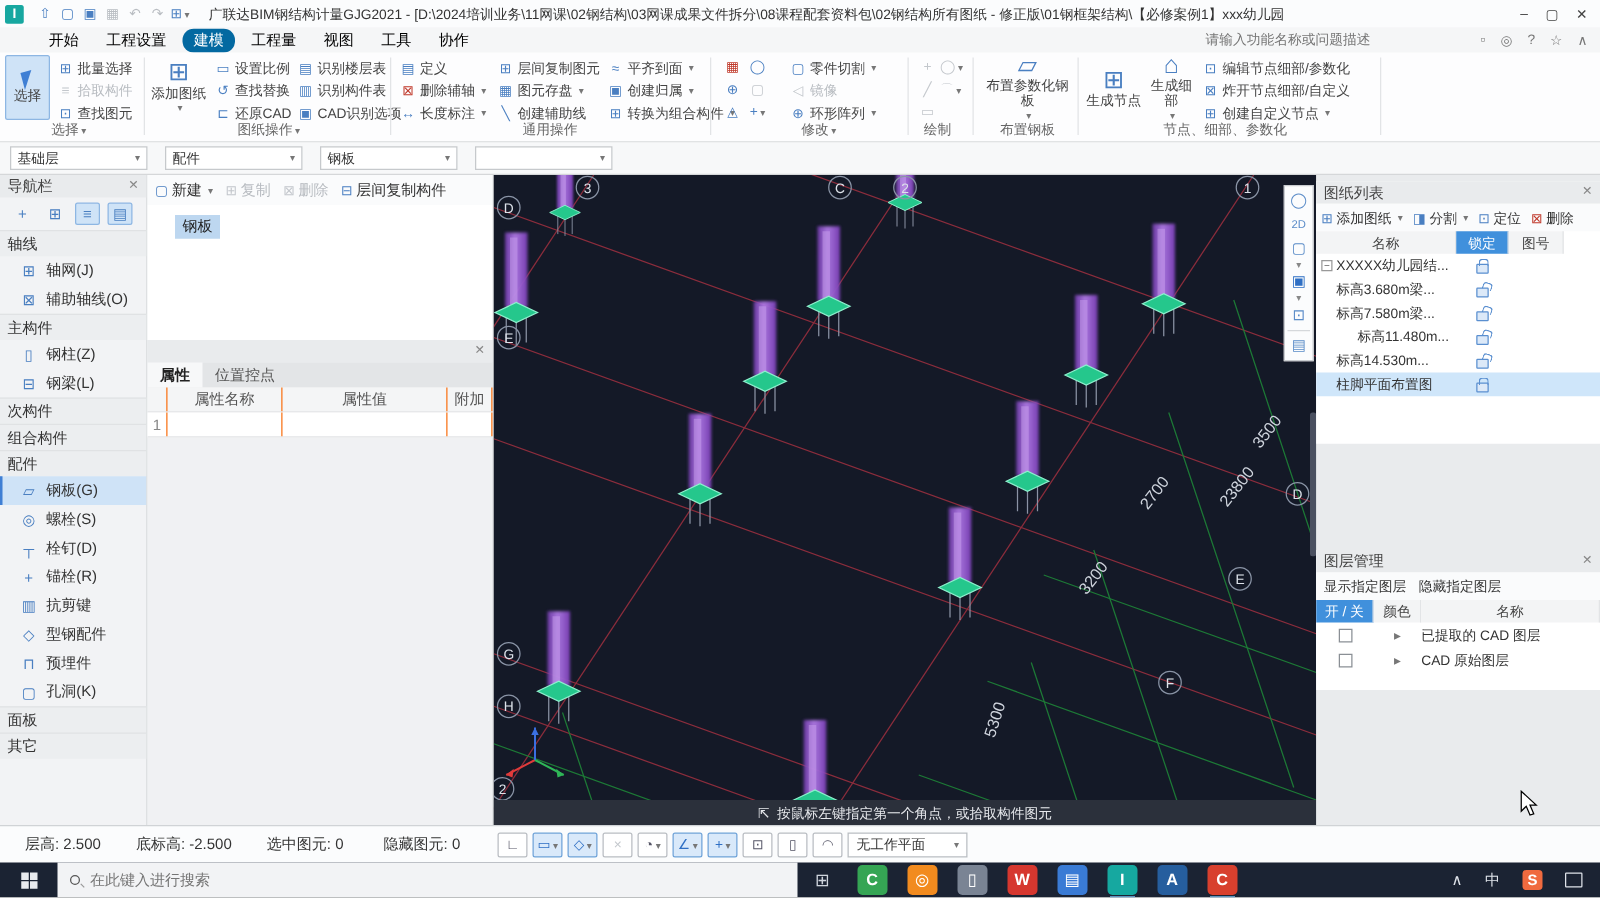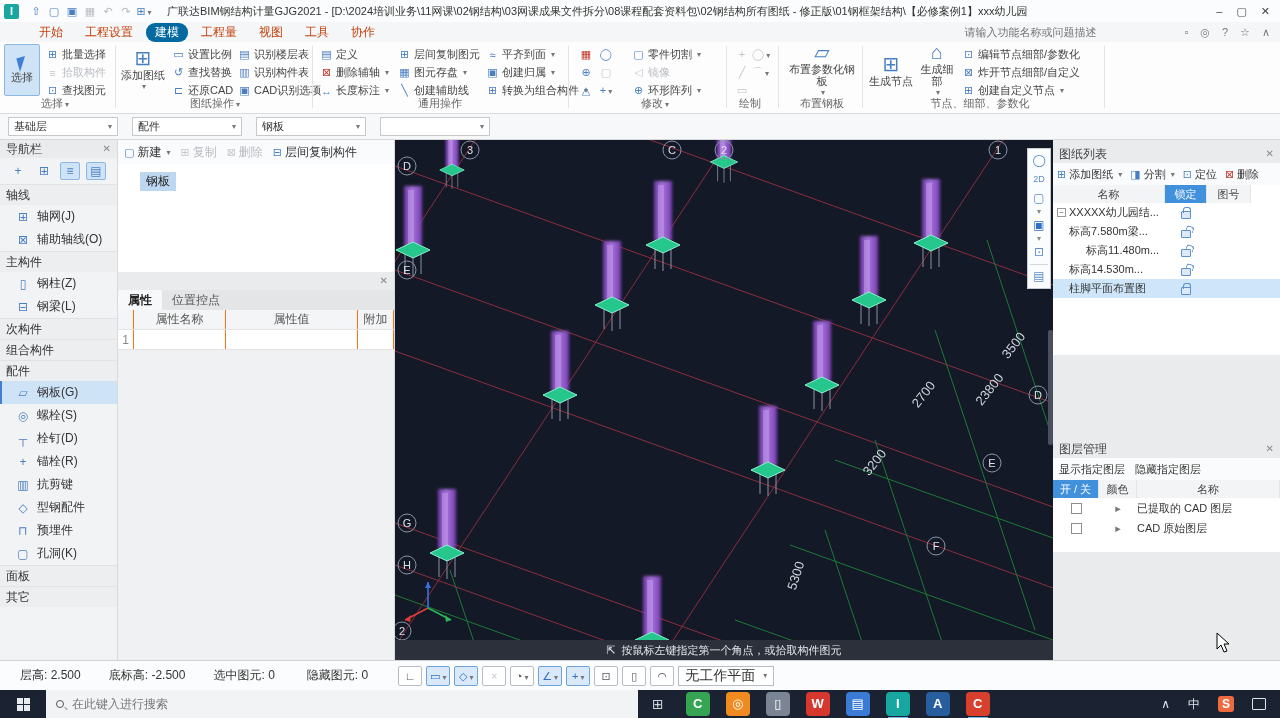--- a/index.html
+++ b/index.html
@@ -10,21 +10,21 @@
 .closex::before{content:"✕"}
 
 #titlebar{position:absolute;left:0;top:0;width:1280px;height:22px;background:#fbfcfd;display:flex;align-items:center;padding:0 4px}
 #logo{width:15px;height:15px;background:#17a7a0;color:#fff;font-weight:bold;font-size:11px;text-align:center;line-height:15px;border-radius:2px;margin-right:8px}
 .qicon{width:18px;height:16px;text-align:center;font-size:11px;color:#4a7fc1;line-height:16px}
 .qicon.gray{color:#b9bdc2}
 #titletext{font-size:11px;color:#333;margin-left:14px;white-space:nowrap;overflow:hidden;max-width:860px}
 #wincontrols{margin-left:auto;display:flex;gap:14px;padding-right:6px;color:#444;font-size:11px}
 
 #tabrow{position:absolute;left:0;top:22px;width:1280px;height:20px;background:#f5f6f7;display:flex;align-items:center;padding-left:30px}
-.tab{padding:1px 9px;font-size:12px;color:#c2410c;margin-right:4px}
+.tab{padding:1px 9px;font-size:12px;color:#000000;margin-right:4px}
 .tab.active{background:#0369a1;color:#fff;border-radius:9px}
 #fnsearch{margin-left:auto;color:#a9adb3;font-size:11px;width:220px;border:none;background:transparent;outline:none}
 #tabicons{display:flex;gap:12px;padding-right:10px;color:#777;font-size:11px}
 
 #ribbon{position:absolute;left:0;top:42px;width:1280px;height:72px;background:#fdfdfe;border-bottom:1px solid #d8dadc}
 .rsep{position:absolute;top:4px;width:1px;height:62px;background:#e2e4e6}
 .rlabel{position:absolute;top:54px;font-size:11px;color:#666;text-align:center}
 .rit{position:absolute;height:15px;display:flex;align-items:center;gap:3px;font-size:11px;color:#444;white-space:nowrap}
 .rit .ic{color:#4a7fc1;font-size:11px;width:13px;text-align:center}
 .rit.red .ic{color:#c0392b}
@@ -98,21 +98,21 @@
 .lock::before{content:"";position:absolute;left:1px;top:-5px;width:6px;height:5px;border:1px solid #5a8fd0;border-bottom:none;border-radius:3px 3px 0 0}
 .lock.open::before{left:4px;transform:rotate(18deg)}
 .cb{width:11px;height:11px;border:1px solid #8a8f95;background:#fff}
 .lmrow{display:flex;height:20px;align-items:center;font-size:11px;background:#fff}
 
 #statusbar{position:absolute;left:0;top:660px;width:1280px;height:30px;background:#fbfcfd;border-top:1px solid #d0d3d6;display:flex;align-items:center;font-size:12px;color:#333}
 .sbtxt{white-space:nowrap}
 .sbtn{width:24px;height:20px;border:1px solid #b9bdc2;background:#fff;text-align:center;font-size:11px;color:#556;line-height:18px;margin-right:4px;border-radius:2px}
 .sbtn.on{background:#d9e9fa;border-color:#6fa3d8;color:#2f6fc4}
 .sbtn.dis{color:#c3c7cc}
-#workplane{width:96px;height:20px;border:1px solid #b9bdc2;background:#fff;display:flex;align-items:center;padding:0 6px;font-size:14px;color:#333}
+#workplane{width:96px;height:20px;border:1px solid #b9bdc2;background:#fff;display:flex;align-items:center;padding:0 6px;font-size:11px;color:#333}
 #workplane::after{content:"▾";font-size:8px;color:#777;margin-left:auto}
 
 #taskbar{position:absolute;left:0;top:690px;width:1280px;height:28px;background:#1b2333;display:flex;align-items:center}
 #startbtn{width:46px;height:28px;display:flex;align-items:center;justify-content:center}
 .winlogo{display:grid;grid-template-columns:6px 6px;grid-template-rows:6px 6px;gap:1px}
 .winlogo div{background:#e8eaee}
 #tbsearch{width:592px;height:28px;background:#f2f3f5;display:flex;align-items:center;gap:8px;padding-left:10px}
 #tbsearch input{border:none;outline:none;background:transparent;font-size:12px;color:#555;width:520px}
 .appic{width:24px;height:24px;border-radius:4px;color:#fff;font-size:13px;font-weight:bold;text-align:center;line-height:24px;margin:0 8px;position:relative}
 .appic.active::after{content:"";position:absolute;left:2px;bottom:-3px;width:20px;height:2px;background:#76b9ed}
@@ -615,20 +615,29 @@
               <span class="treebox">−</span>
               <span>XXXXX幼儿园结...</span>
             </div>
           <div class="shcell-lock">
               <span class="lock"></span>
             </div>
             <div class="shcell-no"></div>
         </div>
         <div class="shrow">
           <div class="shcell-name" style="padding-left:16px">
+              <span>标高3.680m梁...</span>
+            </div>
+          <div class="shcell-lock">
+              <span class="lock open"></span>
+            </div>
+            <div class="shcell-no"></div>
+        </div>
+        <div class="shrow">
+          <div class="shcell-name" style="padding-left:16px">
               <span>标高7.580m梁...</span>
             </div>
           <div class="shcell-lock">
               <span class="lock open"></span>
             </div>
             <div class="shcell-no"></div>
         </div>
         <div class="shrow">
           <div class="shcell-name" style="padding-left:33px">
               <span>标高11.480m...</span>

